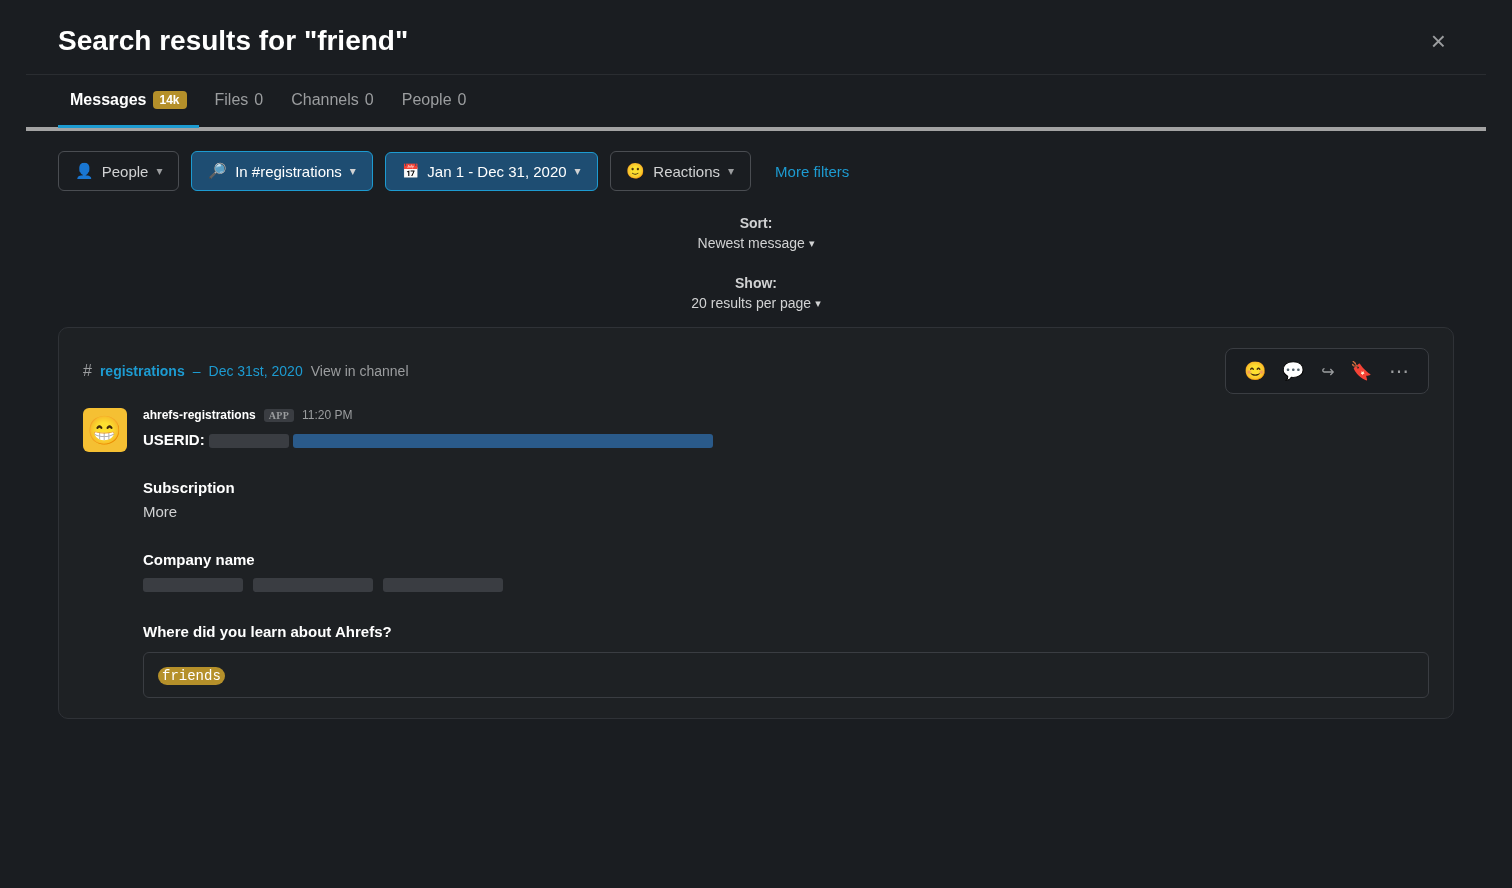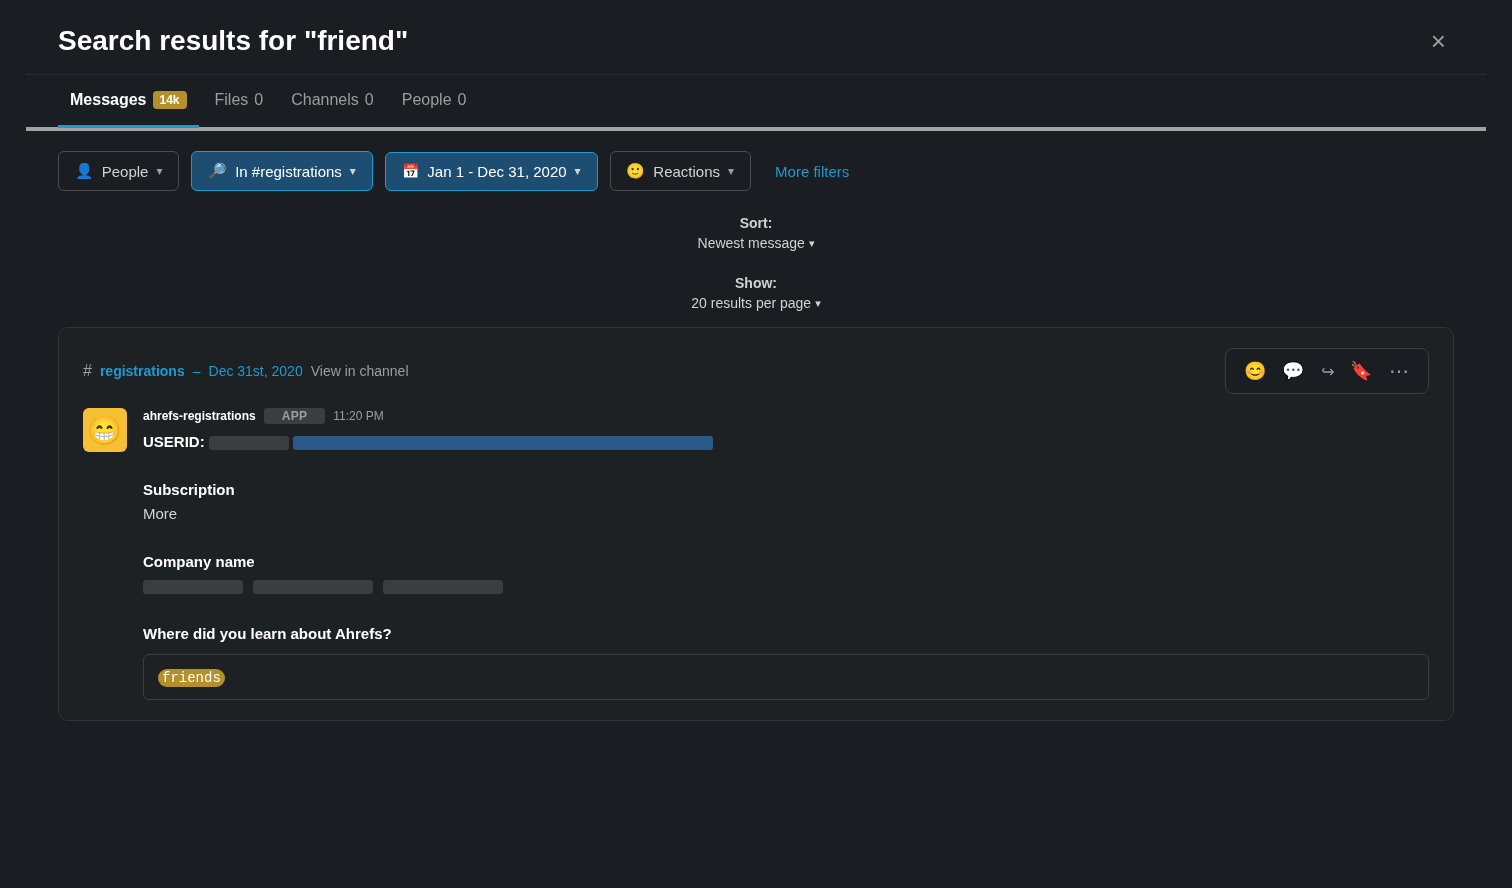--- a/index.html
+++ b/index.html
@@ -249,25 +249,26 @@
 
     .sender-name {
       font-weight: 700;
       color: #ffffff;
       font-size: 12px;
     }
 
     .app-badge {
       background: #3a3d42;
       color: #9b9d9f;
-      font-size: 12px;
+      font-size: 10px;
       font-weight: 600;
-      padding: 1px 18px;
+      padding: 1px 5px;
       border-radius: 3px;
       letter-spacing: 0.3px;
+      font-family: Liberation Serif, serif;
     }
 
     .timestamp {
       color: #9b9d9f;
       font-size: 12px;
     }
 
     .message-text {
       font-size: 15px;
       line-height: 1.6;

